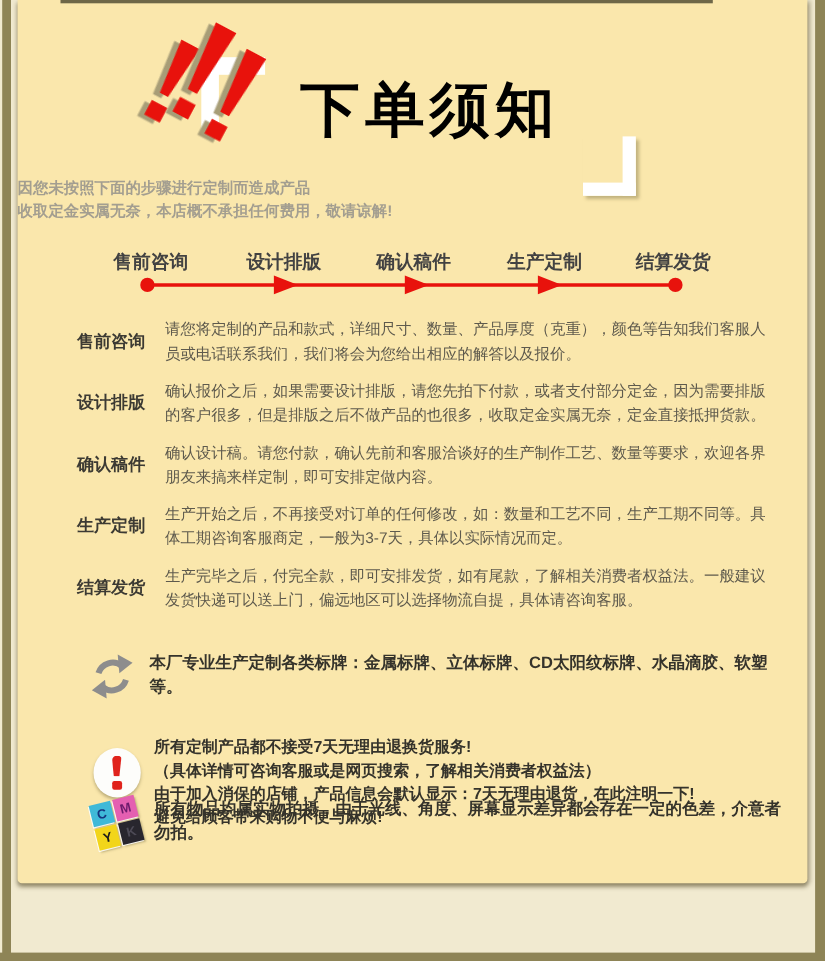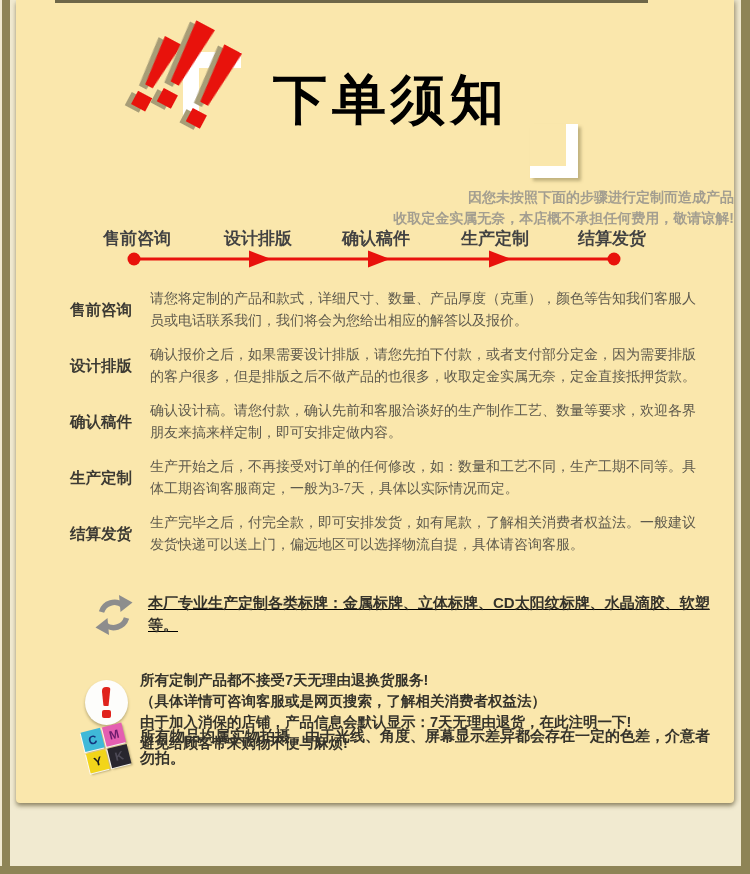--- a/index.html
+++ b/index.html
@@ -53,42 +53,42 @@
     position:absolute;left:0;top:48px;width:100%;margin:16px;
     text-align:center;font-size:54px;font-weight:bold;color:#000;
     letter-spacing:5px;z-index:2;
   }
   .subtitle{
     position:absolute;left:0;top:112px;width:100%;
     text-align:center;font-size:33px;color:#141414;letter-spacing:0.5px;z-index:2;
   }
   .disclaimer{
     position:absolute;left:0;top:160px;width:100%;
-    text-align:right;font-size:14px;font-weight:bold;color:#a39e90;line-height:21px;z-index:2;margin-top:27px;
+    text-align:left;font-size:14px;font-weight:bold;color:#a39e90;line-height:21px;z-index:2;
   }
 
   
   .tl-label{
     position:absolute;top:227px;width:120px;text-align:center;
     font-size:17px;font-weight:bold;color:#424242;
   }
   .tl-0{left:61px;} .tl-1{left:182px;} .tl-2{left:300px;} .tl-3{left:419px;} .tl-4{left:536px;}
   .timeline-svg{position:absolute;left:0;top:248px;}
 
   
   .sections{position:absolute;left:54px;top:288px;width:628px;}
   .row{display:flex;align-items:center;margin-bottom:12px;min-height:44px;}
   .row-label{width:80px;flex-shrink:0;font-size:15.5px;font-weight:bold;color:#3c3a33;}
-  .row-text{font-size:14px;line-height:22px;color:#5e5a4d;width:546px;font-family:Liberation Serif, serif;}
+  .row-text{font-size:14px;line-height:22px;color:#5e5a4d;width:546px;}
 
   
   .note{position:absolute;display:flex;}
   .note .icon-box{width:68px;flex-shrink:0;display:flex;justify-content:center;}
   .note .note-text{font-size:15px;font-weight:bold;color:#35332b;line-height:22px;}
-  .note1{left:64px;top:592px;width:650px;text-decoration:underline;}
+  .note1{left:52px;top:592px;width:650px;}
   .note2{left:56px;top:670px;width:650px;}
   .note2 .note-text{font-size:14.5px;line-height:21px;}
   .note3{left:56px;top:720px;width:650px;align-items:center;height:54px;}
 
   .recycle-svg{margin-top:2px;}
   .warn-circle{
     width:43px;height:45px;border-radius:50%;background:#fdfdfb;
     box-shadow:0 2px 3px rgba(90,80,40,.4);
     display:flex;flex-direction:column;align-items:center;justify-content:center;
     margin-top:10px;

